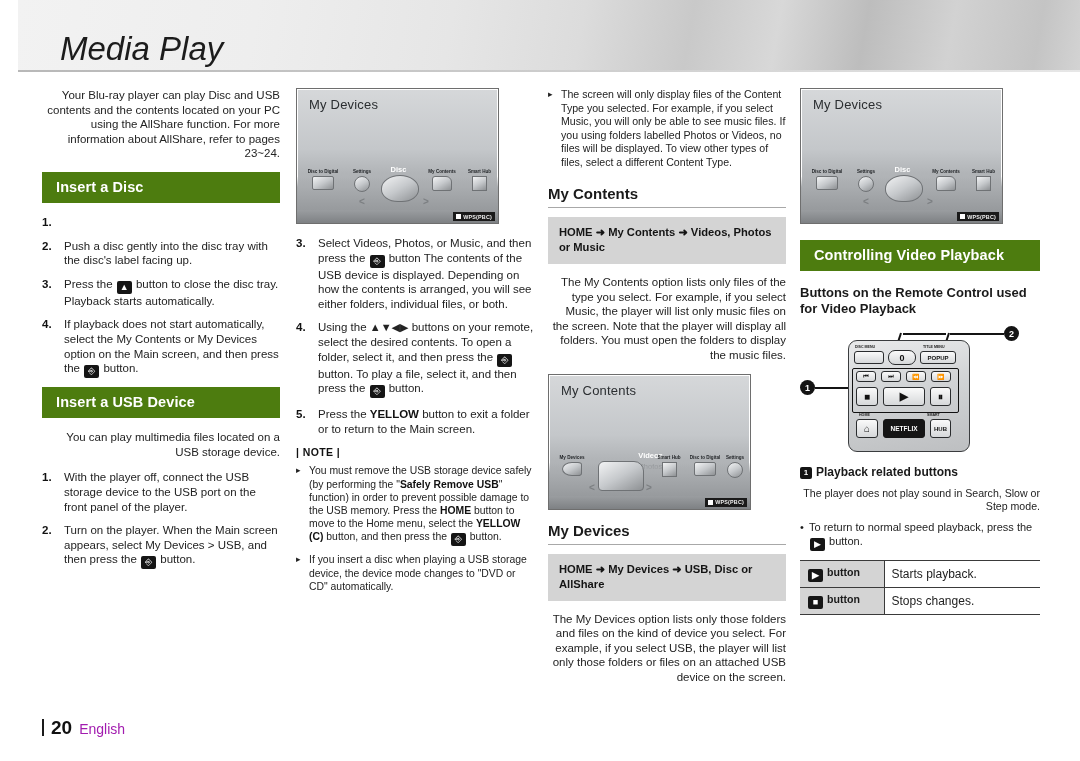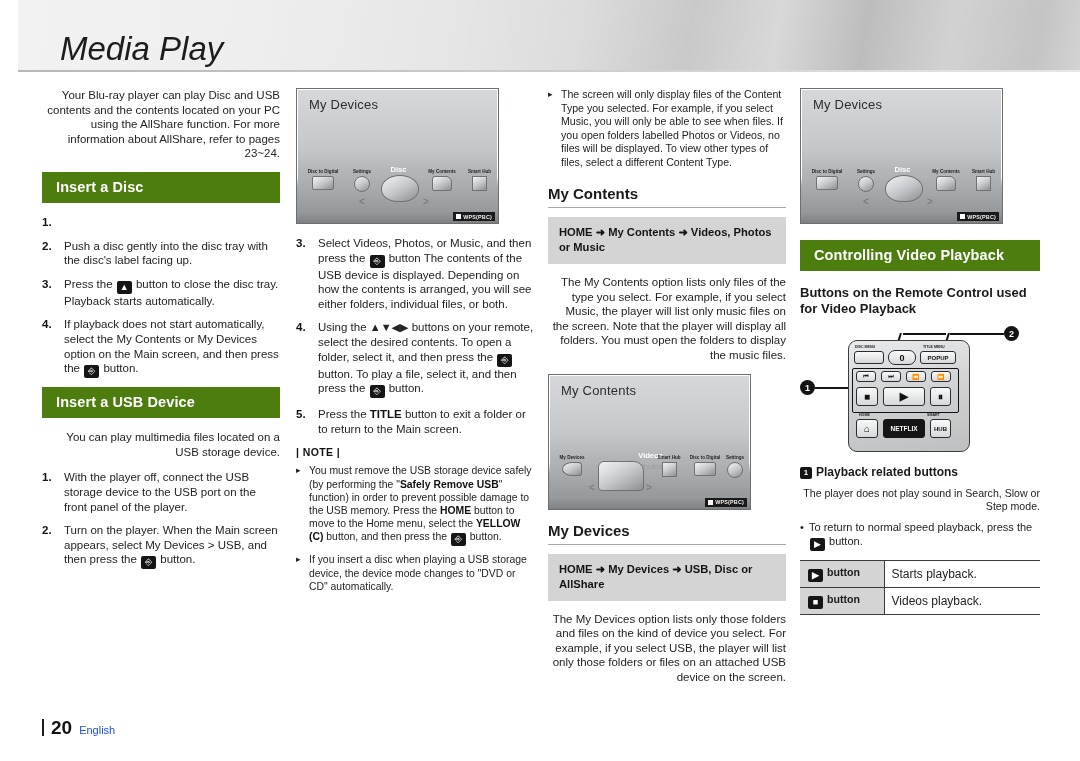--- a/index.html
+++ b/index.html
@@ -229,21 +229,21 @@
   }
   .btable td.v { font-size: 12px; color: #232323; margin-left: 40px; }
 
   
   .footer { position: absolute; left: 42px; bottom: 22px; display: flex; align-items: baseline; }
   .footer-rule {
     width: 2px; height: 17px; background: #1a1a1a; margin-right: 7px;
     position: relative; top: 2px;
   }
   .footer-num { font-size: 19px; font-weight: bold; color: #111; }
-  .footer-lang { font-size: 11px; color: #1d4ed8; margin-left: 7px; }
+  .footer-lang { font-size: 14px; color: #a21caf; margin-left: 7px; }
 
   b, strong { font-weight: bold; color: #111; }
 </style>
 </head>
 <body>
 
 <div class="header">
   <div class="page-title">Media Play</div>
 </div>
 
@@ -331,42 +331,42 @@
     <div class="step">
       <div class="step-num">3.</div>
       <div class="step-txt"><span>Select Videos, Photos, or Music, and then press the </span><span class="key enter">⎆</span><span> button The contents of the USB device is displayed. Depending on how the contents is arranged, you will see either folders, individual files, or both.</span></div>
     </div>
     <div class="step">
       <div class="step-num">4.</div>
       <div class="step-txt"><span>Using the </span><span class="arrows">▲▼◀▶</span><span> buttons on your remote, select the desired contents. To open a folder, select it, and then press the </span><span class="key enter">⎆</span><span> button. To play a file, select it, and then press the </span><span class="key enter">⎆</span><span> button.</span></div>
     </div>
     <div class="step">
       <div class="step-num">5.</div>
-      <div class="step-txt"><span>Press the </span><b>TITLE</b><span> button to exit a folder or to return to the Main screen.</span></div>
+      <div class="step-txt"><span>Press the </span><b>YELLOW</b><span> button to exit a folder or to return to the Main screen.</span></div>
     </div>
   </div>
 
   <div class="note-label">| NOTE |</div>
 
   <div class="note-item">
     <div class="note-bul">▸</div>
     <div class="note-txt">You must remove the USB storage device safely (by performing the "<b>Safely Remove USB</b>" function) in order to prevent possible damage to the USB memory. Press the <b>HOME</b> button to move to the Home menu, select the <b>YELLOW (C)</b> button, and then press the <span class="key enter">⎆</span> button.</div>
   </div>
 
   <div class="note-item">
     <div class="note-bul">▸</div>
     <div class="note-txt">If you insert a disc when playing a USB storage device, the device mode changes to "DVD or CD" automatically.</div>
   </div>
 </div>
 
 <div class="col c3">
 
   <div class="note-item">
     <div class="note-bul">▸</div>
-    <div class="note-txt" style="font-size:10.6px; line-height:13.5px;">The screen will only display files of the Content Type you selected. For example, if you select Music, you will only be able to see when files. If you open folders labelled Photos or Videos, no files will be displayed. To view other types of files, select a different Content Type.</div>
+    <div class="note-txt" style="font-size:10.6px; line-height:13.5px;">The screen will only display files of the Content Type you selected. For example, if you select Music, you will only be able to see music files. If you using folders labelled Photos or Videos, no files will be displayed. To view other types of files, select a different Content Type.</div>
   </div>
 
   <div class="uhead" style="margin-top:16px;">My Contents</div>
 
   <div class="pathbox">HOME ➜ My Contents ➜ Videos, Photos or Music</div>
 
   <p class="body">The My Contents option lists only files of the type you select. For example, if you select Music, the player will list only music files on the screen. Note that the player will display all folders. You must open the folders to display the music files.</p>
 
   <div class="tv" style="margin-top:6px;">
     <div class="tv-title">My Contents</div>
@@ -510,21 +510,21 @@
   </div>
 
   <table class="btable">
     <tbody>
         <tr>
       <td class="k"><span class="key">▶</span> <span>button</span></td>
       <td class="v">Starts playback.</td>
     </tr>
     <tr>
       <td class="k"><span class="key">■</span> <span>button</span></td>
-      <td class="v">Videos playback.</td>
+      <td class="v">Stops changes.</td>
     </tr>
   </tbody>
     </table>
 </div>
 
 <div class="footer">
   <div class="footer-rule"></div>
   <div class="footer-num">20</div>
   <div class="footer-lang">English</div>
 </div>

